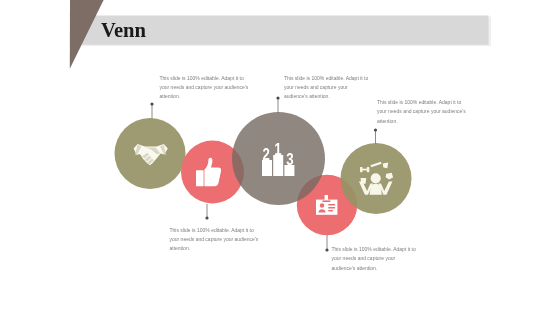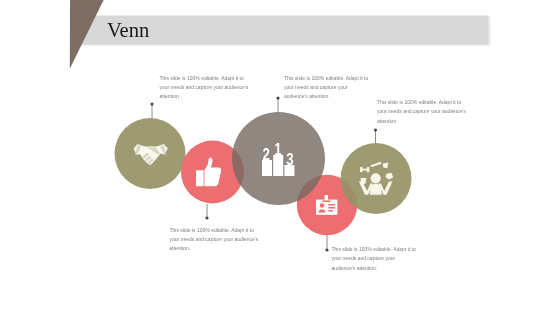--- a/index.html
+++ b/index.html
@@ -1,21 +1,21 @@
 <!DOCTYPE html>
 <html><head>
 <meta charset="utf-8">
 <style>
   html,body{margin:0;padding:0;}
   body{width:560px;height:315px;background:#ffffff;overflow:hidden;
        font-family:"Liberation Sans", sans-serif;-webkit-font-smoothing:antialiased;}
   #slide{position:relative;width:560px;height:315px;background:#fff;overflow:hidden;}
   #header-svg{position:absolute;left:0;top:0;}
-  .title{position:absolute;left:107px;top:19.2px;font-family:"Liberation Serif",serif;
-         font-size:20.6px;color:#1a1a1a;letter-spacing:0px;}
+  .title{position:absolute;left:101px;top:19.2px;font-family:"Liberation Serif",serif;
+         font-size:20.6px;color:#1a1a1a;letter-spacing:0px;font-weight:bold;}
   .blurb{position:absolute;font-size:5px;color:#7f7f7f;line-height:1.89;
          font-family:"Liberation Sans",sans-serif;}
   #venn-svg{position:absolute;left:0;top:0;}
 </style>
 </head>
 <body>
 
 <div id="slide">
 
   <svg id="header-svg" width="560" height="80">

